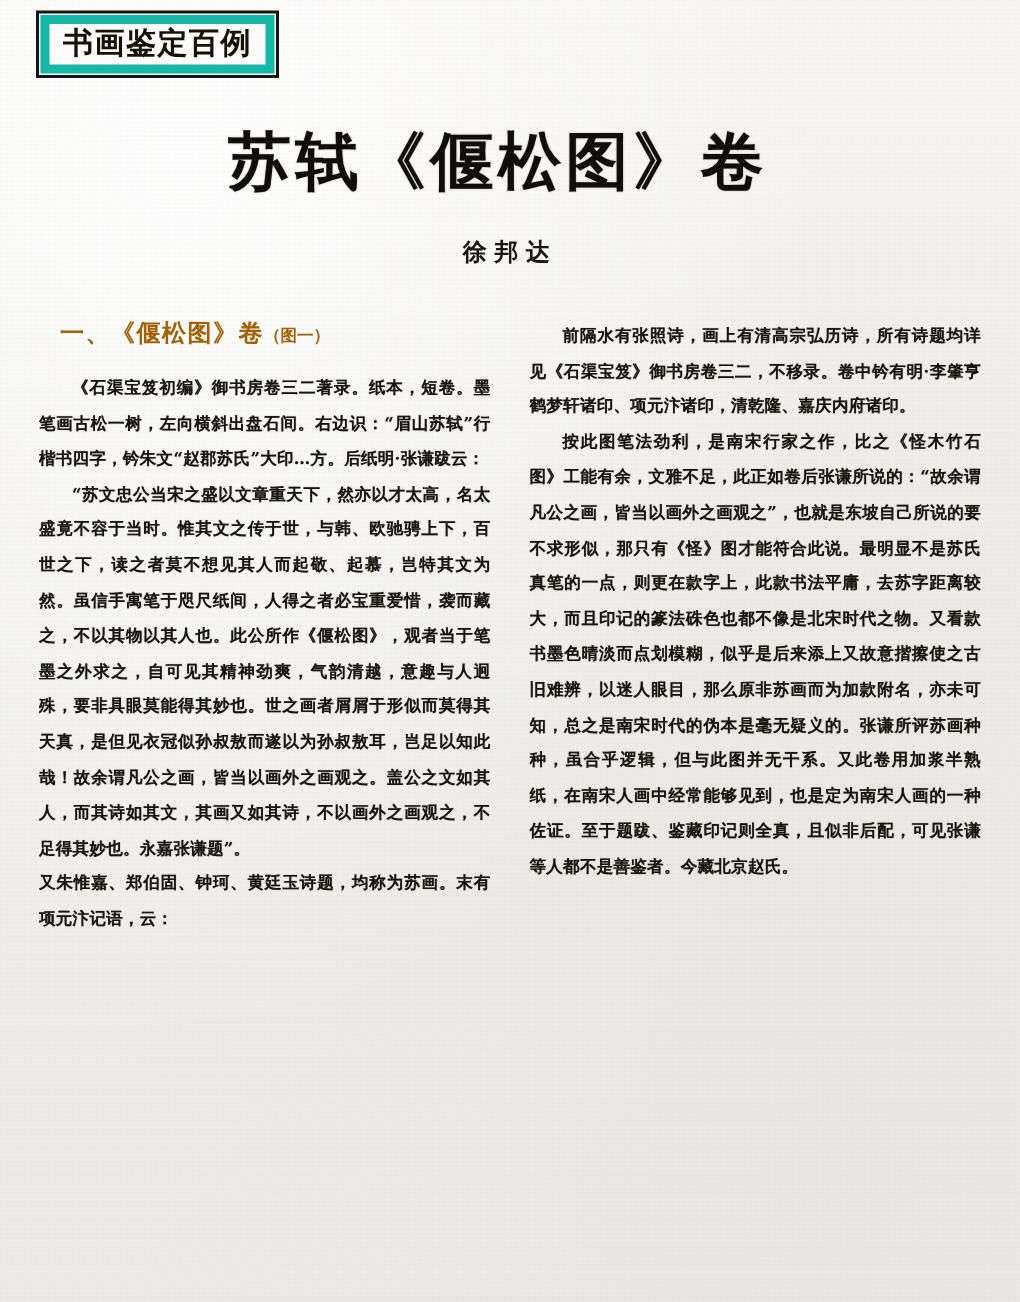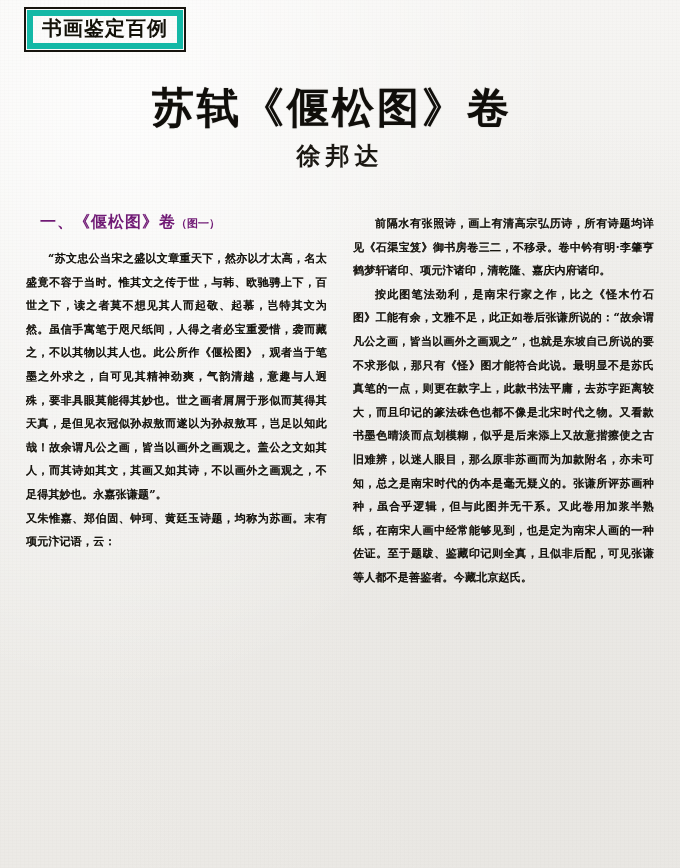--- a/index.html
+++ b/index.html
@@ -77,25 +77,25 @@
     font-size: 42px;
     line-height: 1.15;
     letter-spacing: 3px;
     color: #100e0a;
     text-shadow: 0 0 1px rgba(20,18,14,0.45);
   }
   .byline {
     position: absolute;
     left: 0;
     right: 0;
-    top: 140px;
+    top: 158px;
     text-align: center;
     font-family: "DejaVu Serif", "Liberation Serif", serif;
     font-weight: bold;
-    font-size: 24px;
+    font-size: 16px;
     letter-spacing: 5px;
     color: #1b1813;
   }
 
   
   .columns {
     position: absolute;
     left: 26px;
     top: 212px;
     width: 628px;
@@ -106,21 +106,21 @@
   .col {
     width: 301px;
     overflow: hidden;
   }
 
   .sec-head {
     font-family: Liberation Serif, serif;
     font-weight: bold;
     font-size: 16px;
     letter-spacing: 1px;
-    color: #701a75;
+    color: #a16207;
     margin: 0 0 14px 14px;
     white-space: nowrap;
   }
   .sec-head .fig {
     font-size: 11px;
     font-weight: bold;
     letter-spacing: 0;
   }
 
   p {
@@ -159,20 +159,21 @@
   <h1 class="title">苏轼《偃松图》卷</h1>
 
   <div class="byline">徐邦达</div>
 
   <div class="columns">
 
     <div class="col">
       <div class="sec-head">
         <span>一、《偃松图》卷</span><span class="fig">（图一）</span>
       </div>
+      <p class="indent">《石渠宝笈初编》御书房卷三二著录。纸本，短卷。墨笔画古松一树，左向横斜出盘石间。右边识：“眉山苏轼”行楷书四字，钤朱文“赵郡苏氏”大印…方。后纸明·张谦跋云：</p>
       <p class="quote">“苏文忠公当宋之盛以文章重天下，然亦以才太高，名太盛竟不容于当时。惟其文之传于世，与韩、欧驰骋上下，百世之下，读之者莫不想见其人而起敬、起慕，岂特其文为然。虽信手寓笔于咫尺纸间，人得之者必宝重爱惜，袭而藏之，不以其物以其人也。此公所作《偃松图》，观者当于笔墨之外求之，自可见其精神劲爽，气韵清越，意趣与人迥殊，要非具眼莫能得其妙也。世之画者屑屑于形似而莫得其天真，是但见衣冠似孙叔敖而遂以为孙叔敖耳，岂足以知此哉！故余谓凡公之画，皆当以画外之画观之。盖公之文如其人，而其诗如其文，其画又如其诗，不以画外之画观之，不足得其妙也。永嘉张谦题”。</p>
       <p class="flush">又朱惟嘉、郑伯固、钟珂、黄廷玉诗题，均称为苏画。末有项元汴记语，云：</p>
     </div>
 
     <div class="col">
       <p class="indent">前隔水有张照诗，画上有清高宗弘历诗，所有诗题均详见《石渠宝笈》御书房卷三二，不移录。卷中钤有明·李肇亨鹤梦轩诸印、项元汴诸印，清乾隆、嘉庆内府诸印。</p>
       <p class="indent">按此图笔法劲利，是南宋行家之作，比之《怪木竹石图》工能有余，文雅不足，此正如卷后张谦所说的：“故余谓凡公之画，皆当以画外之画观之”，也就是东坡自己所说的要不求形似，那只有《怪》图才能符合此说。最明显不是苏氏真笔的一点，则更在款字上，此款书法平庸，去苏字距离较大，而且印记的篆法硃色也都不像是北宋时代之物。又看款书墨色晴淡而点划模糊，似乎是后来添上又故意揩擦使之古旧难辨，以迷人眼目，那么原非苏画而为加款附名，亦未可知，总之是南宋时代的伪本是毫无疑义的。张谦所评苏画种种，虽合乎逻辑，但与此图并无干系。又此卷用加浆半熟纸，在南宋人画中经常能够见到，也是定为南宋人画的一种佐证。至于题跋、鉴藏印记则全真，且似非后配，可见张谦等人都不是善鉴者。今藏北京赵氏。</p>
     </div>
 
   </div>

